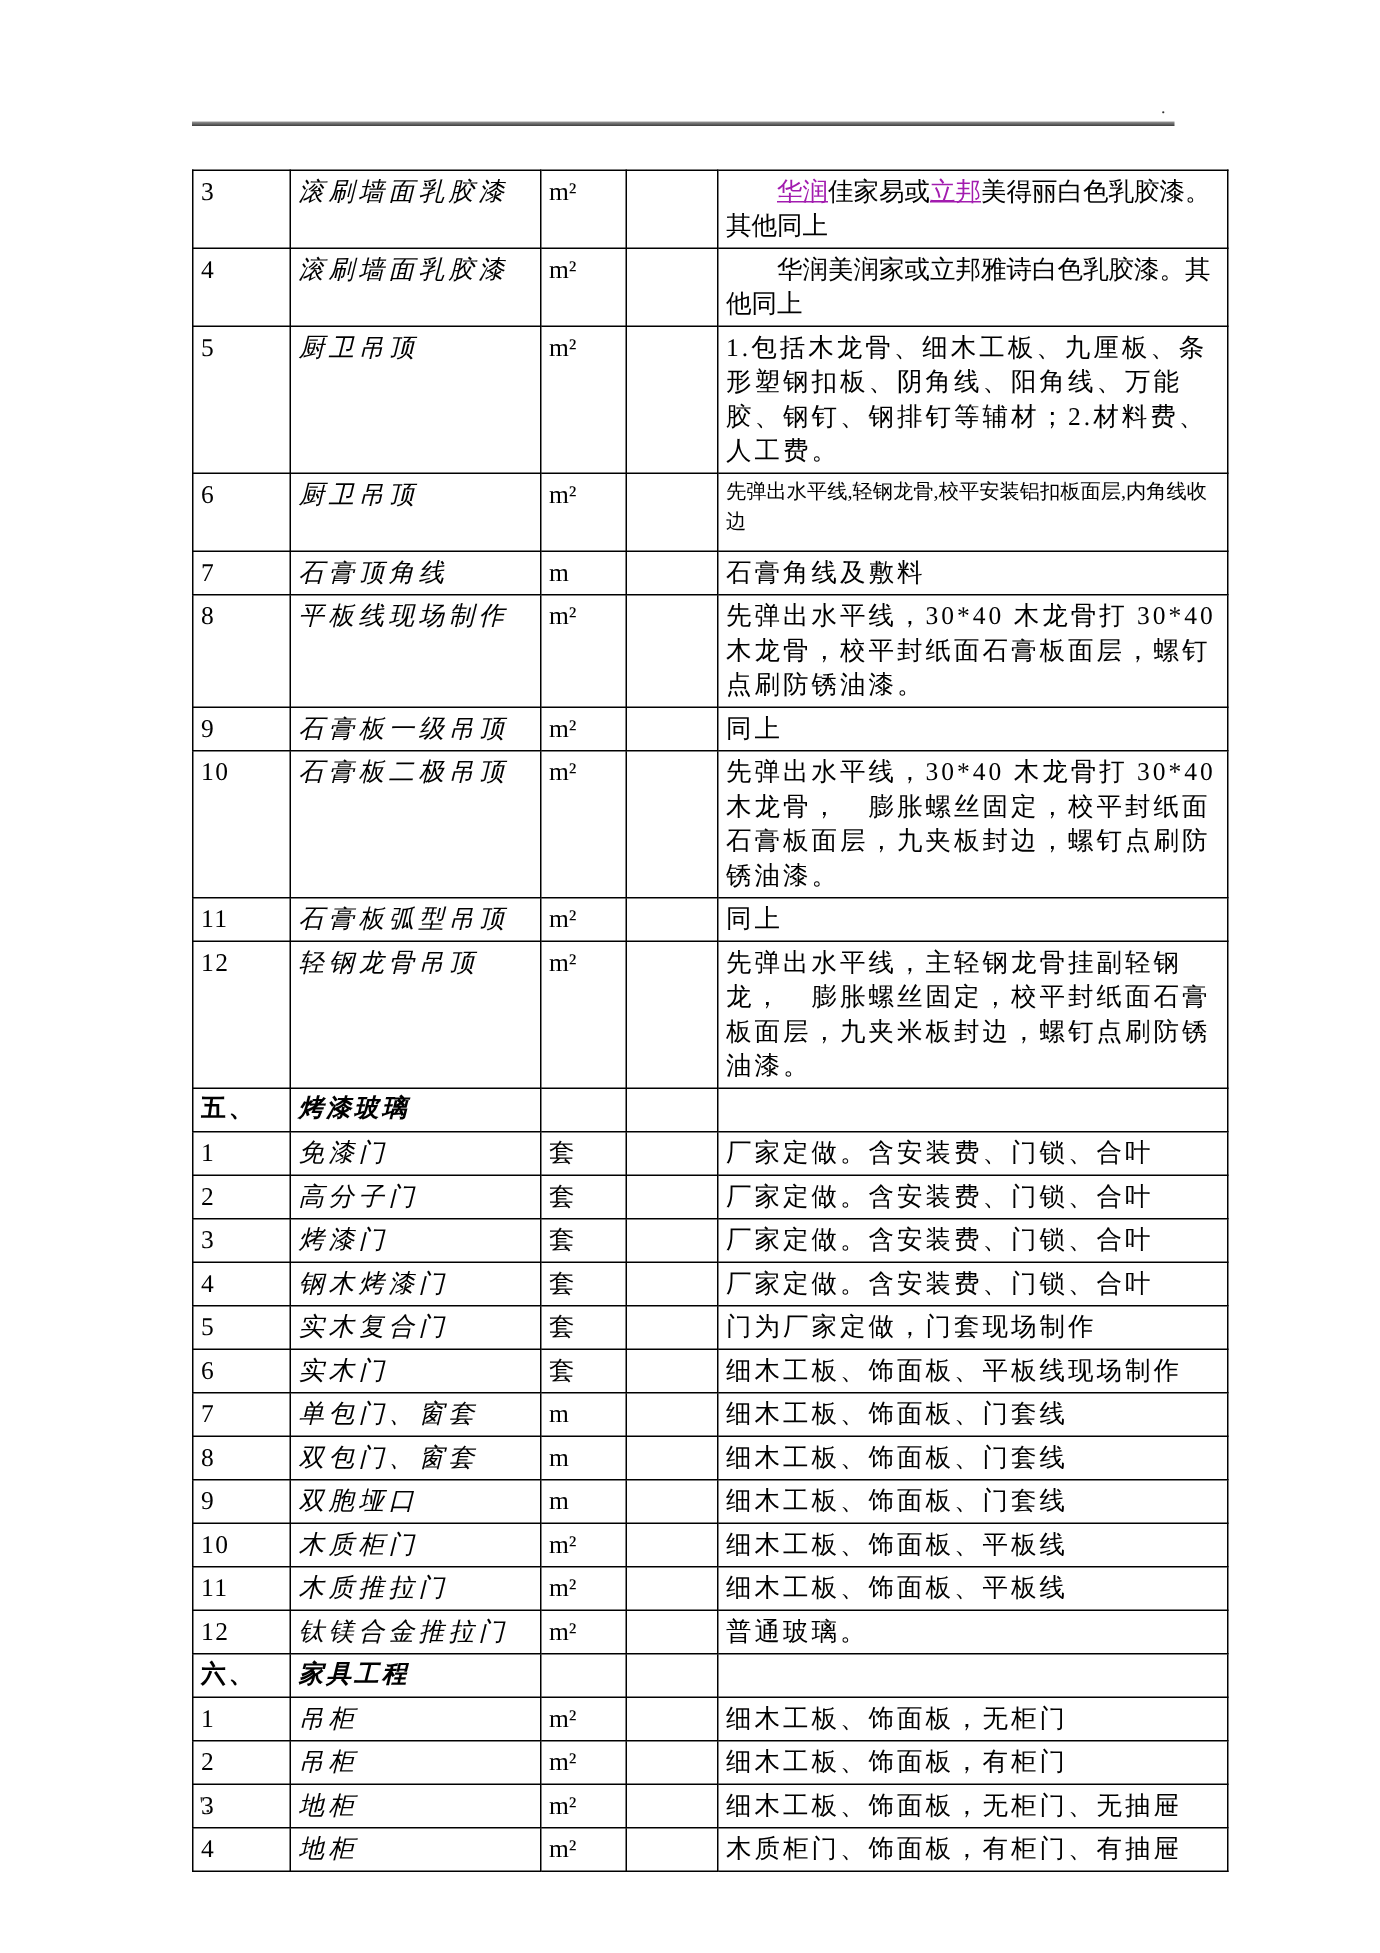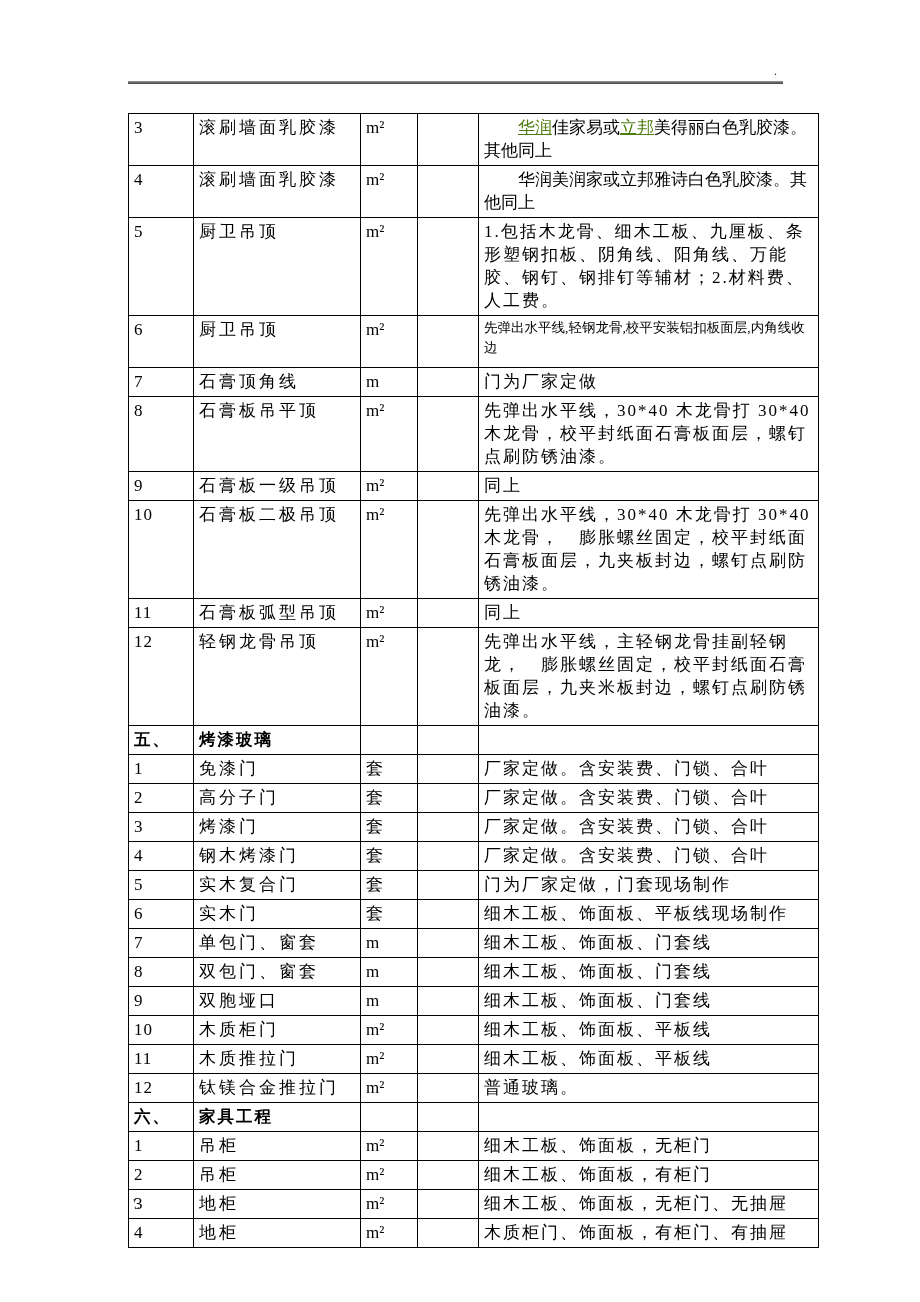--- a/index.html
+++ b/index.html
@@ -38,33 +38,33 @@
     vertical-align:top;
     padding:2px 5px 3px 5px;
     font-size:17px;
     line-height:23px;
     overflow:hidden;
   }
   .doc-table tr { height:25px; }
   tr.row-cont { height:21px; }
   tr.row-small { height:52px; }
   .c-no   { font-size:16px; letter-spacing:1px; line-height:22px; }
-  .c-item { letter-spacing:3px; }
+  .c-item { letter-spacing:3px;font-style:italic; }
   .c-unit { font-size:16px; line-height:21px; border-right:1px solid #a6a6a6; }
   .c-qty  { border-left:1px solid #a6a6a6; }
   .c-desc { letter-spacing:2px; padding-bottom:5px; }
   .c-desc.desc-tight { letter-spacing:0; }
   .c-desc.desc-small { font-size:13.5px; letter-spacing:0; line-height:20px;margin-left:14px; }
   tr.section-row .c-no, tr.section-row .c-item {
     font-weight:bold;
     font-family:"Liberation Sans", sans-serif;
     font-size:16.5px;
     letter-spacing:2px;
   }
-  a.doclink { color:#4d7c0f; text-decoration:underline; cursor:pointer; }
+  a.doclink { color:#a21caf; text-decoration:underline; cursor:pointer; }
 </style>
 </head>
 <body>
 
 <span class="header-mark">.</span>
 <div class="header-rule"></div>
 
 <table class="doc-table">
   <colgroup>
     <col style="width:65px">
@@ -100,25 +100,25 @@
         <td class="c-item">厨卫吊顶</td>
         <td class="c-unit">m²</td>
         <td class="c-qty"></td>
         <td class="c-desc desc-small"><span>先弹出水平线,轻钢龙骨,校平安装铝扣板面层,内角线收边</span></td>
       </tr>
       <tr>
         <td class="c-no">7</td>
         <td class="c-item">石膏顶角线</td>
         <td class="c-unit">m</td>
         <td class="c-qty"></td>
-        <td class="c-desc"><span>门为厂家定做</span></td>
+        <td class="c-desc"><span>石膏角线及敷料</span></td>
       </tr>
       <tr>
         <td class="c-no">8</td>
-        <td class="c-item">石膏板吊平顶</td>
+        <td class="c-item">平板线现场制作</td>
         <td class="c-unit">m²</td>
         <td class="c-qty"></td>
         <td class="c-desc"><span>先弹出水平线，30*40 木龙骨打 30*40 木龙骨，校平封纸面石膏板面层，螺钉点刷防锈油漆。</span></td>
       </tr>
       <tr>
         <td class="c-no">9</td>
         <td class="c-item">石膏板一级吊顶</td>
         <td class="c-unit">m²</td>
         <td class="c-qty"></td>
         <td class="c-desc"><span>同上</span></td>

